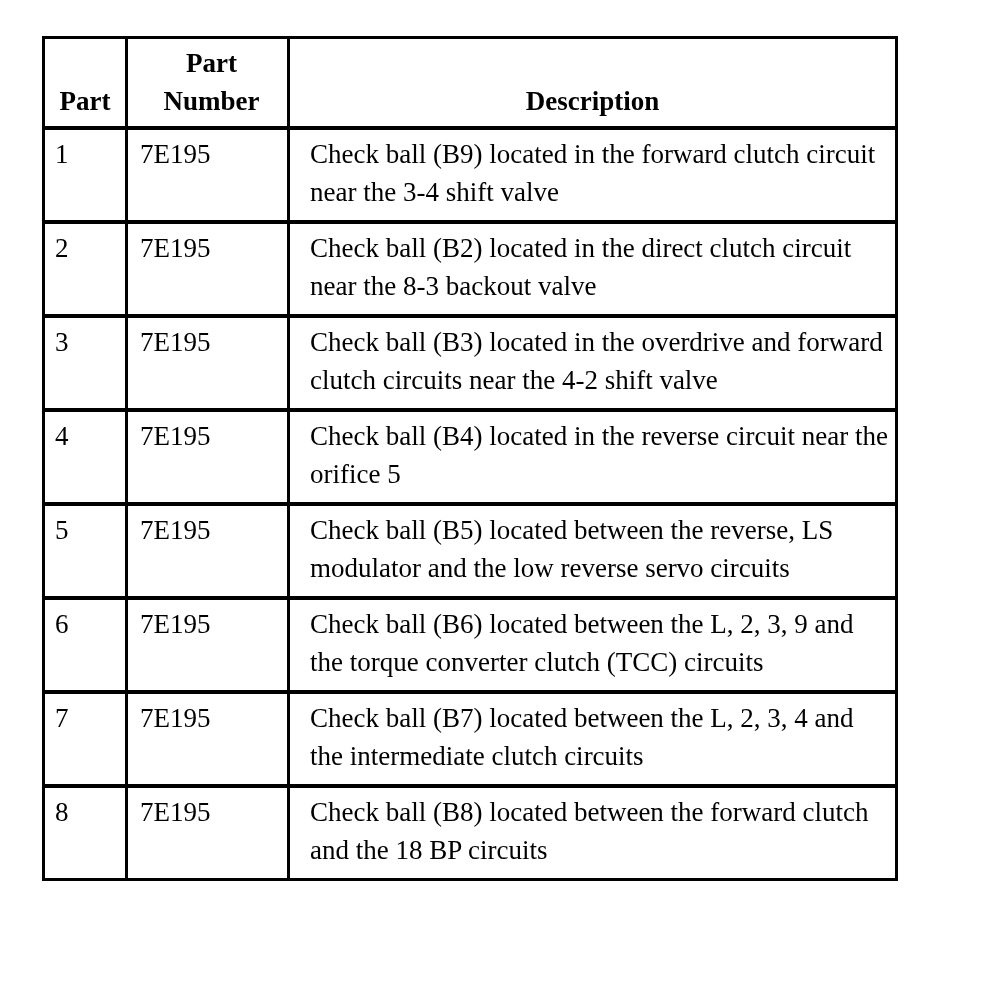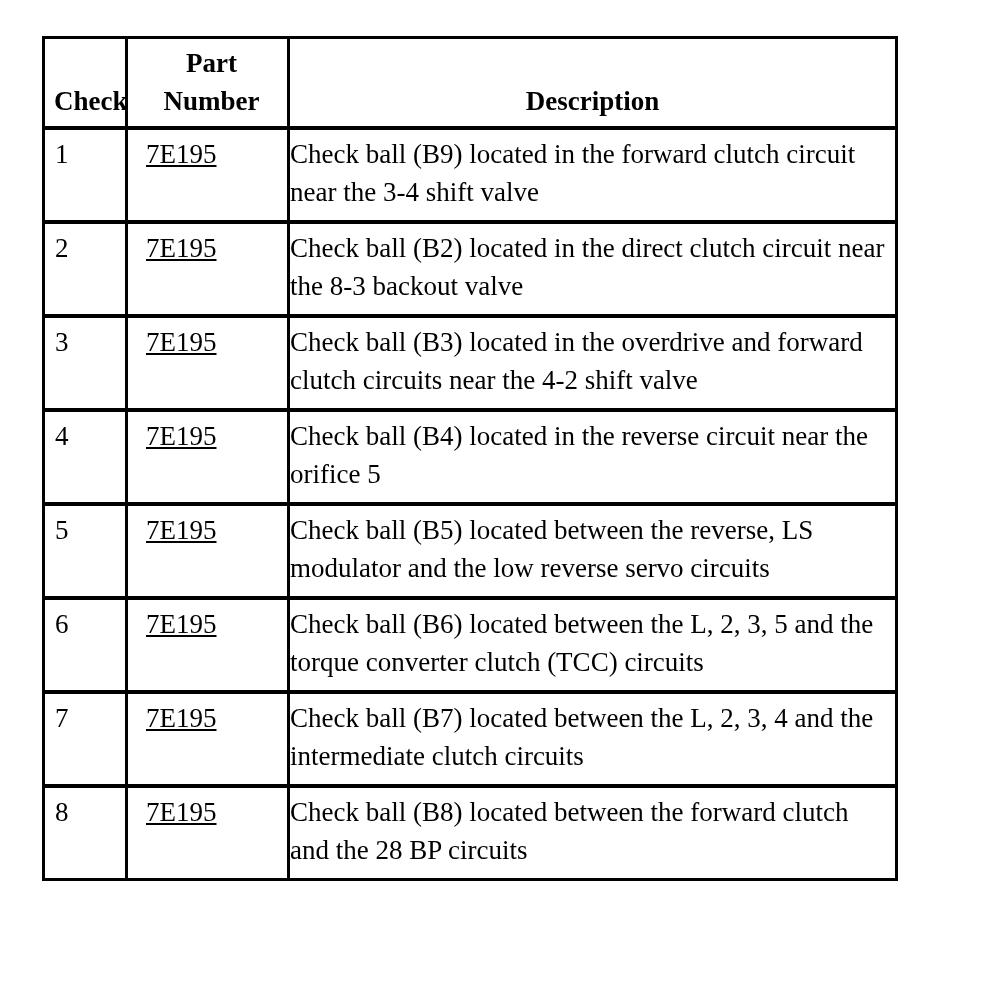--- a/index.html
+++ b/index.html
@@ -42,36 +42,36 @@
   .parts-table th.h-part {
     
     padding-left: 12px;
     padding-right: 4px;
   }
   .parts-table td {
     vertical-align: top;
     text-align: left;
   }
   .parts-table td.c-item { padding-left: 10px; }
-  .parts-table td.c-part { padding-left: 18px; text-decoration: underline; }
-  .parts-table td.c-desc { padding-left: 0; padding-right: 6px; }
+  .parts-table td.c-part { padding-left: 12px; }
+  .parts-table td.c-desc { padding-left: 20px; padding-right: 6px; }
   .parts-table tr.body-row td { border-top-width: 4px; }
 </style>
 </head>
 <body>
 
 <table class="parts-table">
   <colgroup>
     <col class="col-item">
     <col class="col-part">
     <col class="col-desc">
   </colgroup>
   <thead>
     <tr>
-      <th class="h-item">Check</th>
+      <th class="h-item">Part</th>
       <th class="h-part">Part Number</th>
       <th class="h-desc">Description</th>
     </tr>
   </thead>
   <tbody>
     <tr class="body-row">
       <td class="c-item">1</td>
       <td class="c-part">7E195</td>
       <td class="c-desc">Check ball (B9) located in the forward clutch circuit near the 3-4 shift valve</td>
     </tr>
@@ -91,26 +91,26 @@
       <td class="c-desc">Check ball (B4) located in the reverse circuit near the orifice 5</td>
     </tr>
     <tr class="body-row">
       <td class="c-item">5</td>
       <td class="c-part">7E195</td>
       <td class="c-desc">Check ball (B5) located between the reverse, LS modulator and the low reverse servo circuits</td>
     </tr>
     <tr class="body-row">
       <td class="c-item">6</td>
       <td class="c-part">7E195</td>
-      <td class="c-desc">Check ball (B6) located between the L, 2, 3, 5 and the torque converter clutch (TCC) circuits</td>
+      <td class="c-desc">Check ball (B6) located between the L, 2, 3, 9 and the torque converter clutch (TCC) circuits</td>
     </tr>
     <tr class="body-row">
       <td class="c-item">7</td>
       <td class="c-part">7E195</td>
       <td class="c-desc">Check ball (B7) located between the L, 2, 3, 4 and the intermediate clutch circuits</td>
     </tr>
     <tr class="body-row">
       <td class="c-item">8</td>
       <td class="c-part">7E195</td>
-      <td class="c-desc">Check ball (B8) located between the forward clutch and the 28 BP circuits</td>
+      <td class="c-desc">Check ball (B8) located between the forward clutch and the 18 BP circuits</td>
     </tr>
   </tbody>
 </table>
 
 </body></html>

